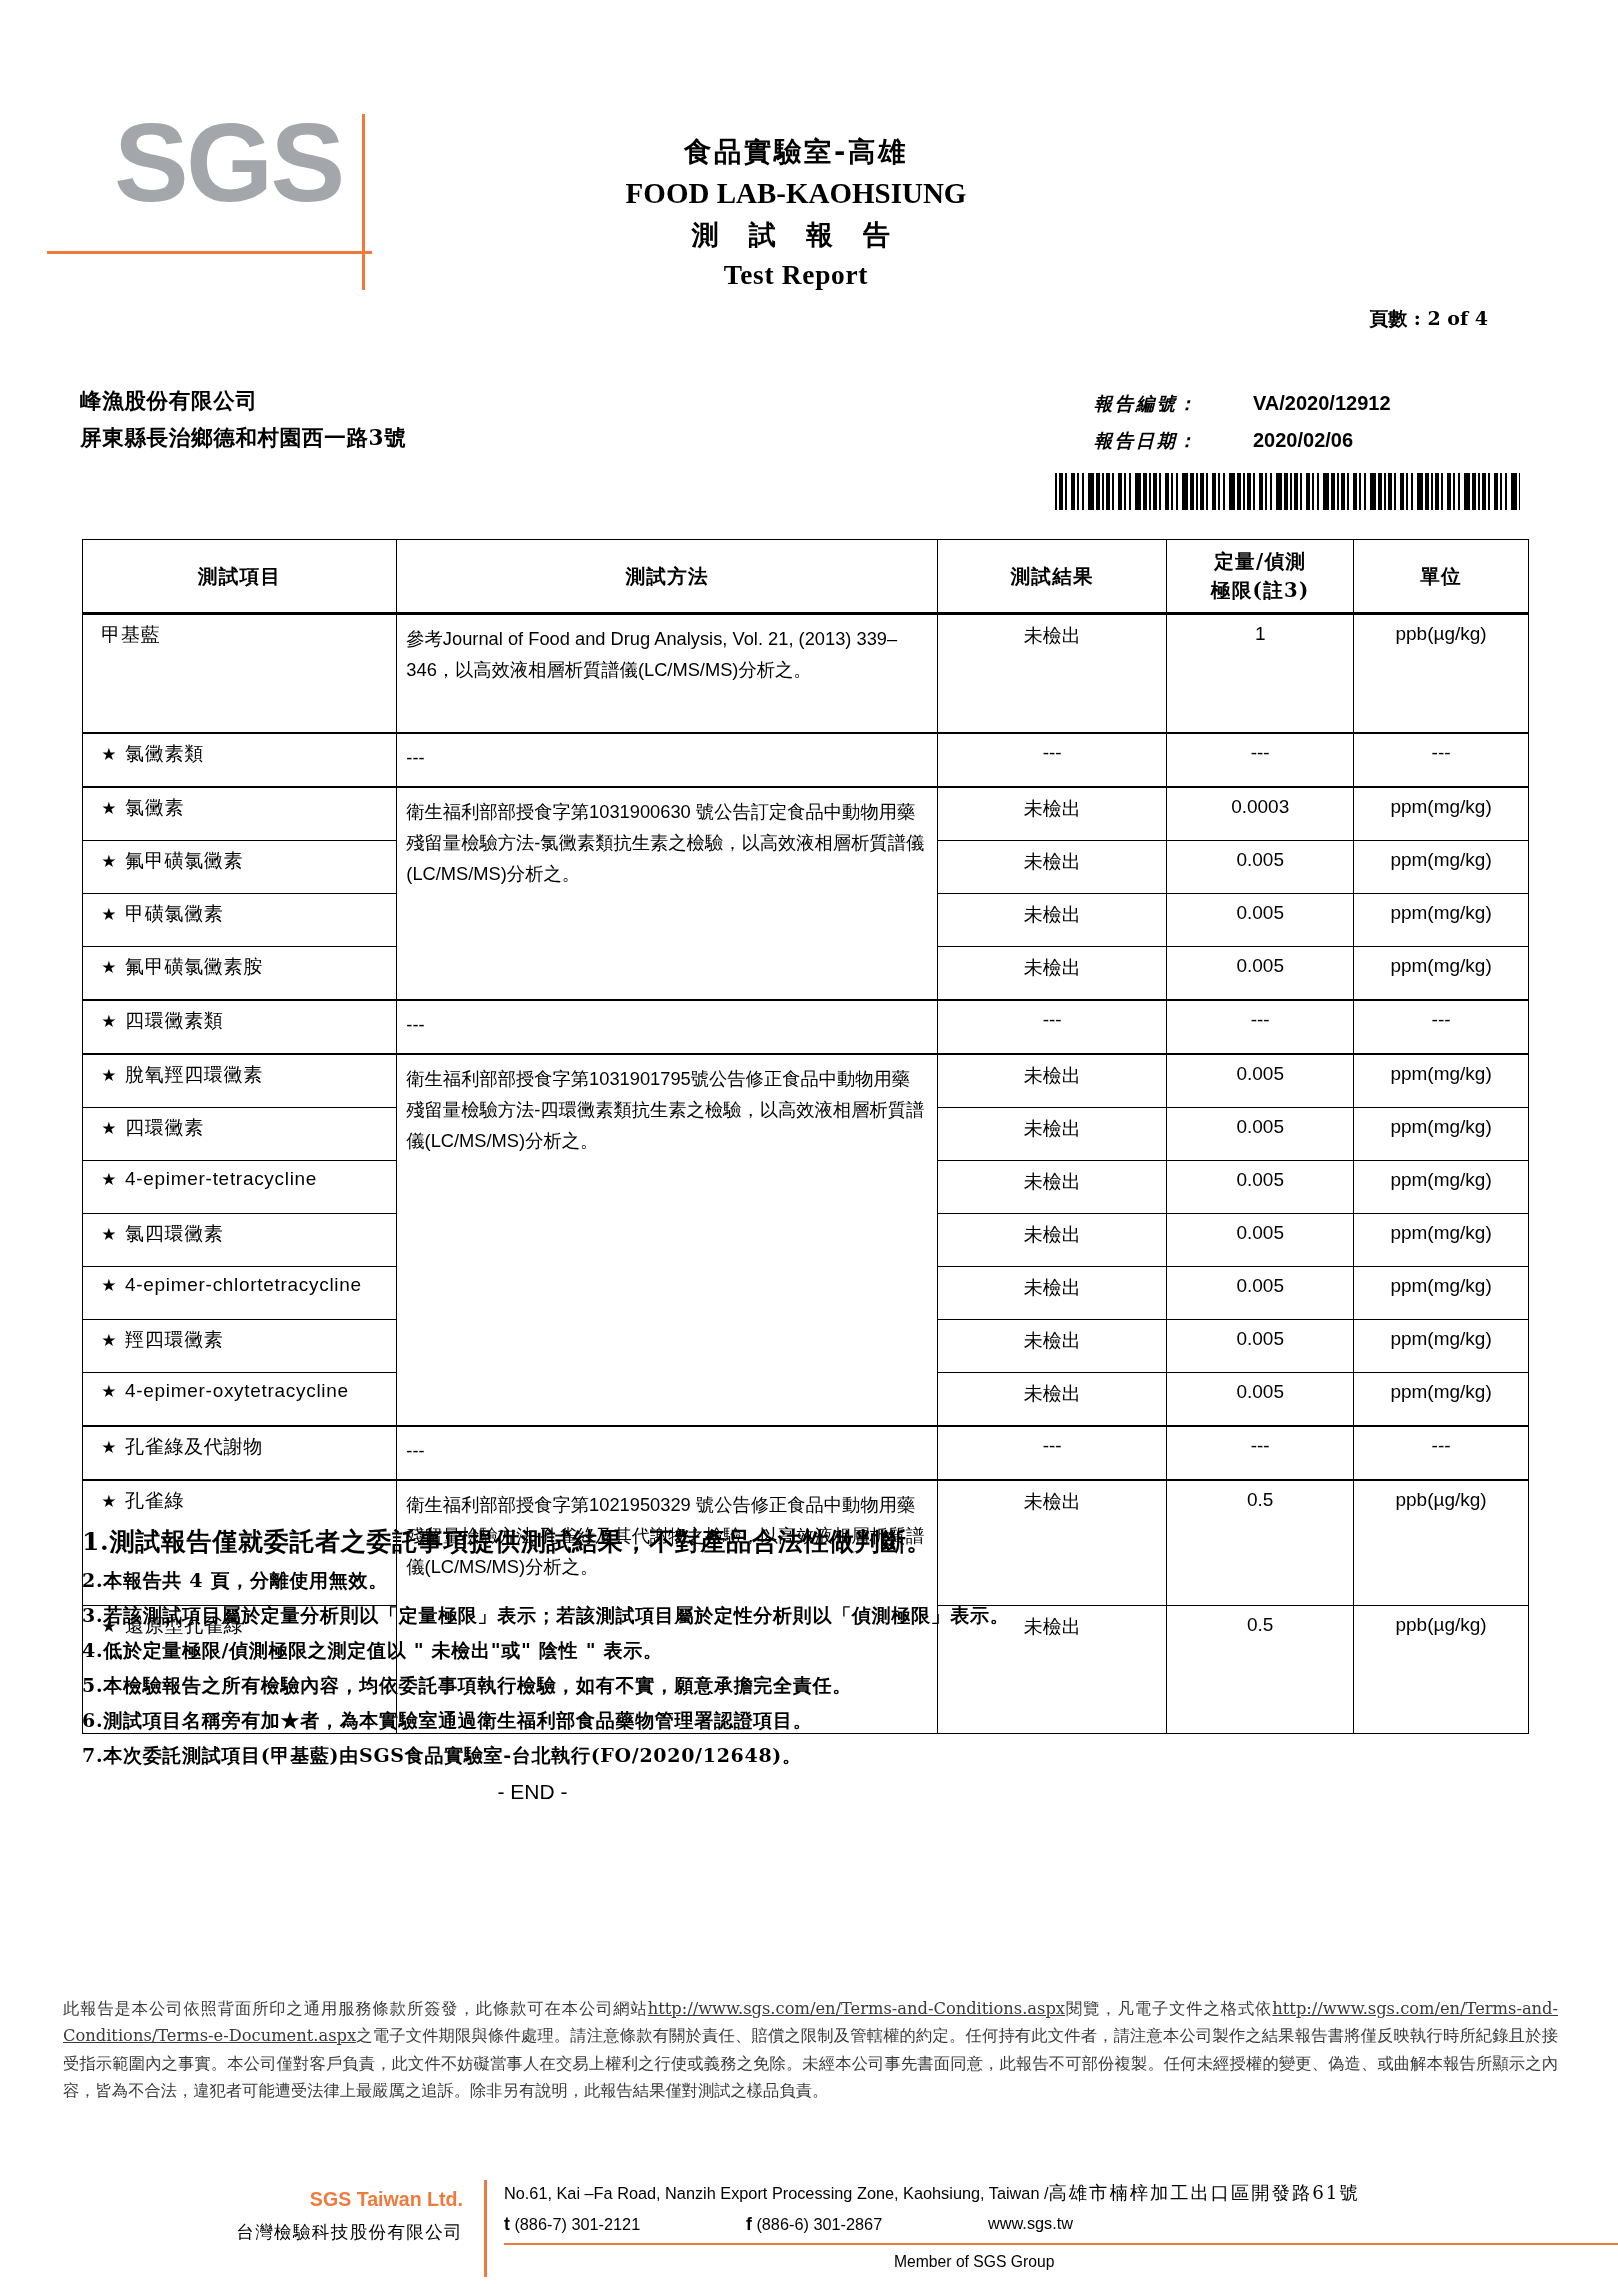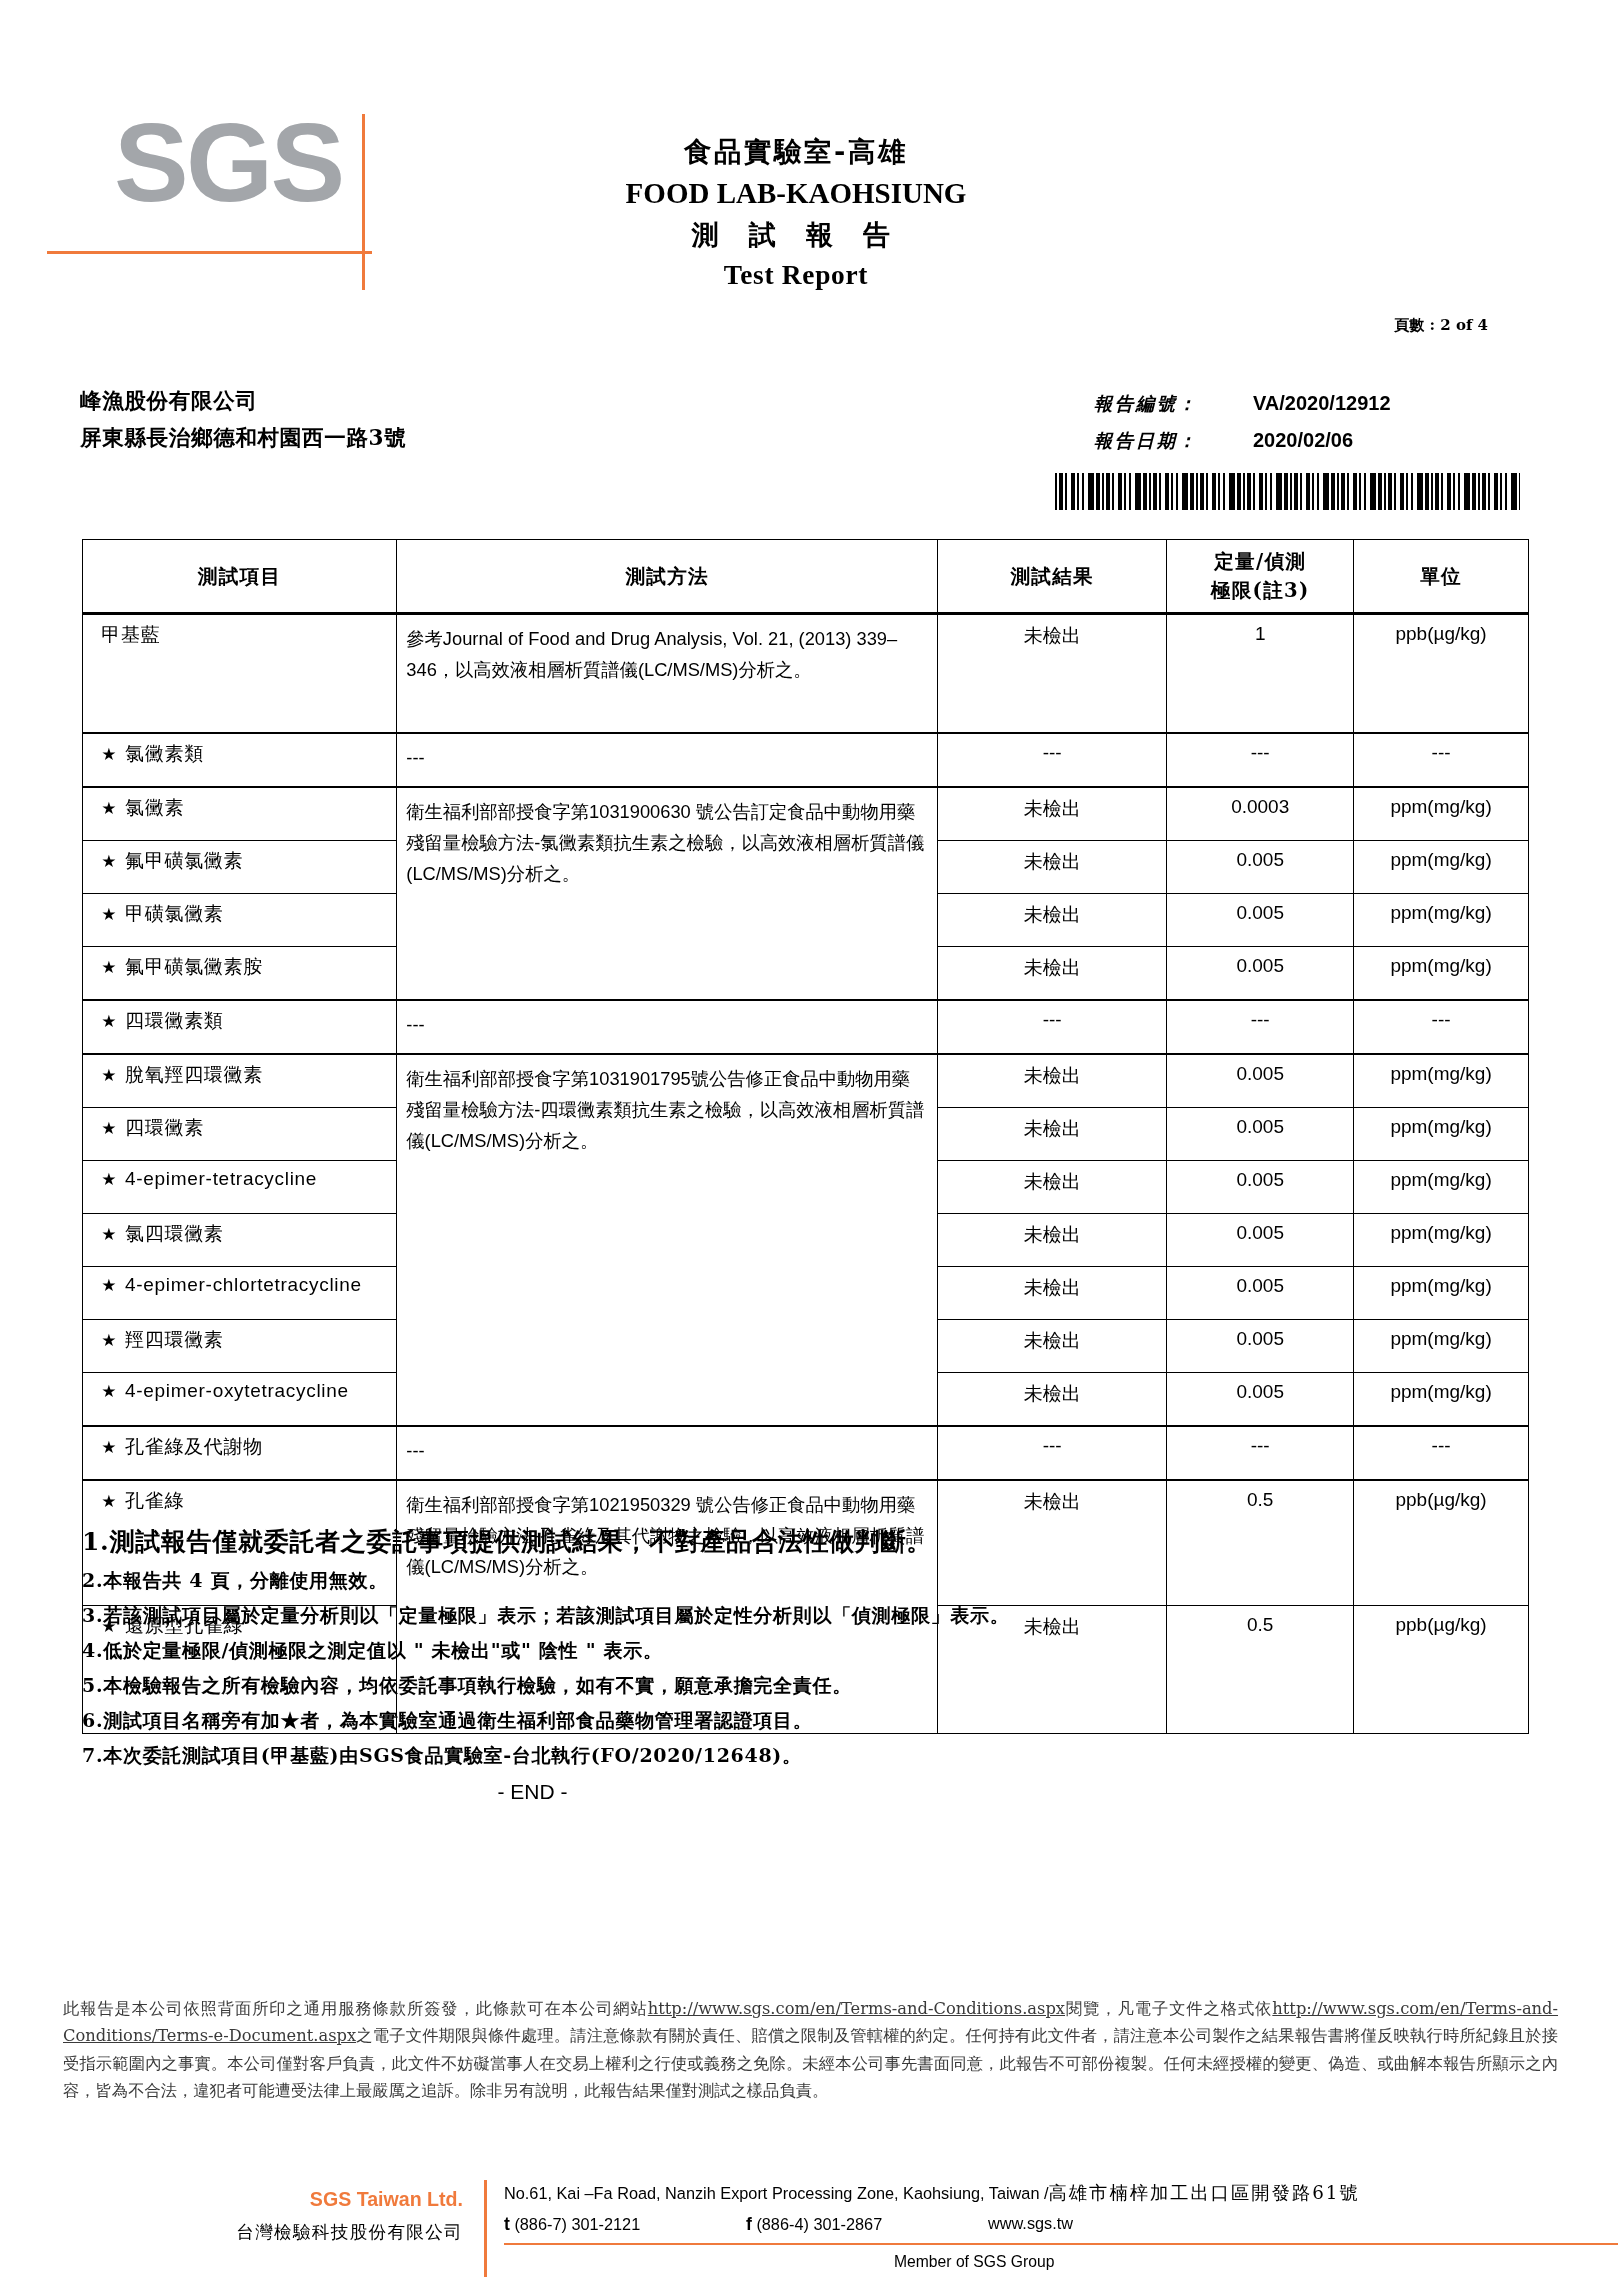--- a/index.html
+++ b/index.html
@@ -84,23 +84,23 @@
   }
   .t-en2 {
     font-family: "Liberation Serif", "DejaVu Serif", serif;
     font-weight: bold;
     font-size: 27.4px;
     letter-spacing: 0.7px;
   }
 
   .page-count {
     position: absolute;
-    right: 131px; top: 316px;
-    font-family: "DejaVu Serif", "Liberation Serif", serif;
-    font-size: 15px;
+    right: 131px; top: 306px;
+    font-family: "DejaVu Serif", "Liberation Serif", serif;
+    font-size: 19px;
     font-weight: bold;
     white-space: nowrap;
   }
 
   
   .client-block {
     position: absolute;
     left: 80px; top: 382px;
     font-family: "DejaVu Serif", "Liberation Serif", serif;
     font-size: 21.5px;
@@ -532,21 +532,21 @@
   <div class="footer">
     <div class="f-left">
       <div class="f-company-en">SGS Taiwan Ltd.</div>
       <div class="f-company-cn">台灣檢驗科技股份有限公司</div>
     </div>
     <div class="f-vrule"></div>
     <div class="f-right">
       <div class="f-addr"><span>No.61, Kai –Fa Road, Nanzih Export Processing Zone, Kaohsiung, Taiwan /</span><span class="cn">高雄市楠梓加工出口區開發路61號</span></div>
       <div class="f-contact">
         <span class="c1"><b>t</b>&nbsp;<span>(886-7) 301-2121</span></span>
-        <span class="c2"><b>f</b>&nbsp;<span>(886-4) 301-2867</span></span>
+        <span class="c2"><b>f</b>&nbsp;<span>(886-6) 301-2867</span></span>
         <span>www.sgs.tw</span>
       </div>
     </div>
     <div class="f-hrule"></div>
     <div class="f-member">Member of SGS Group</div>
   </div>
 
 </div>
 
 

